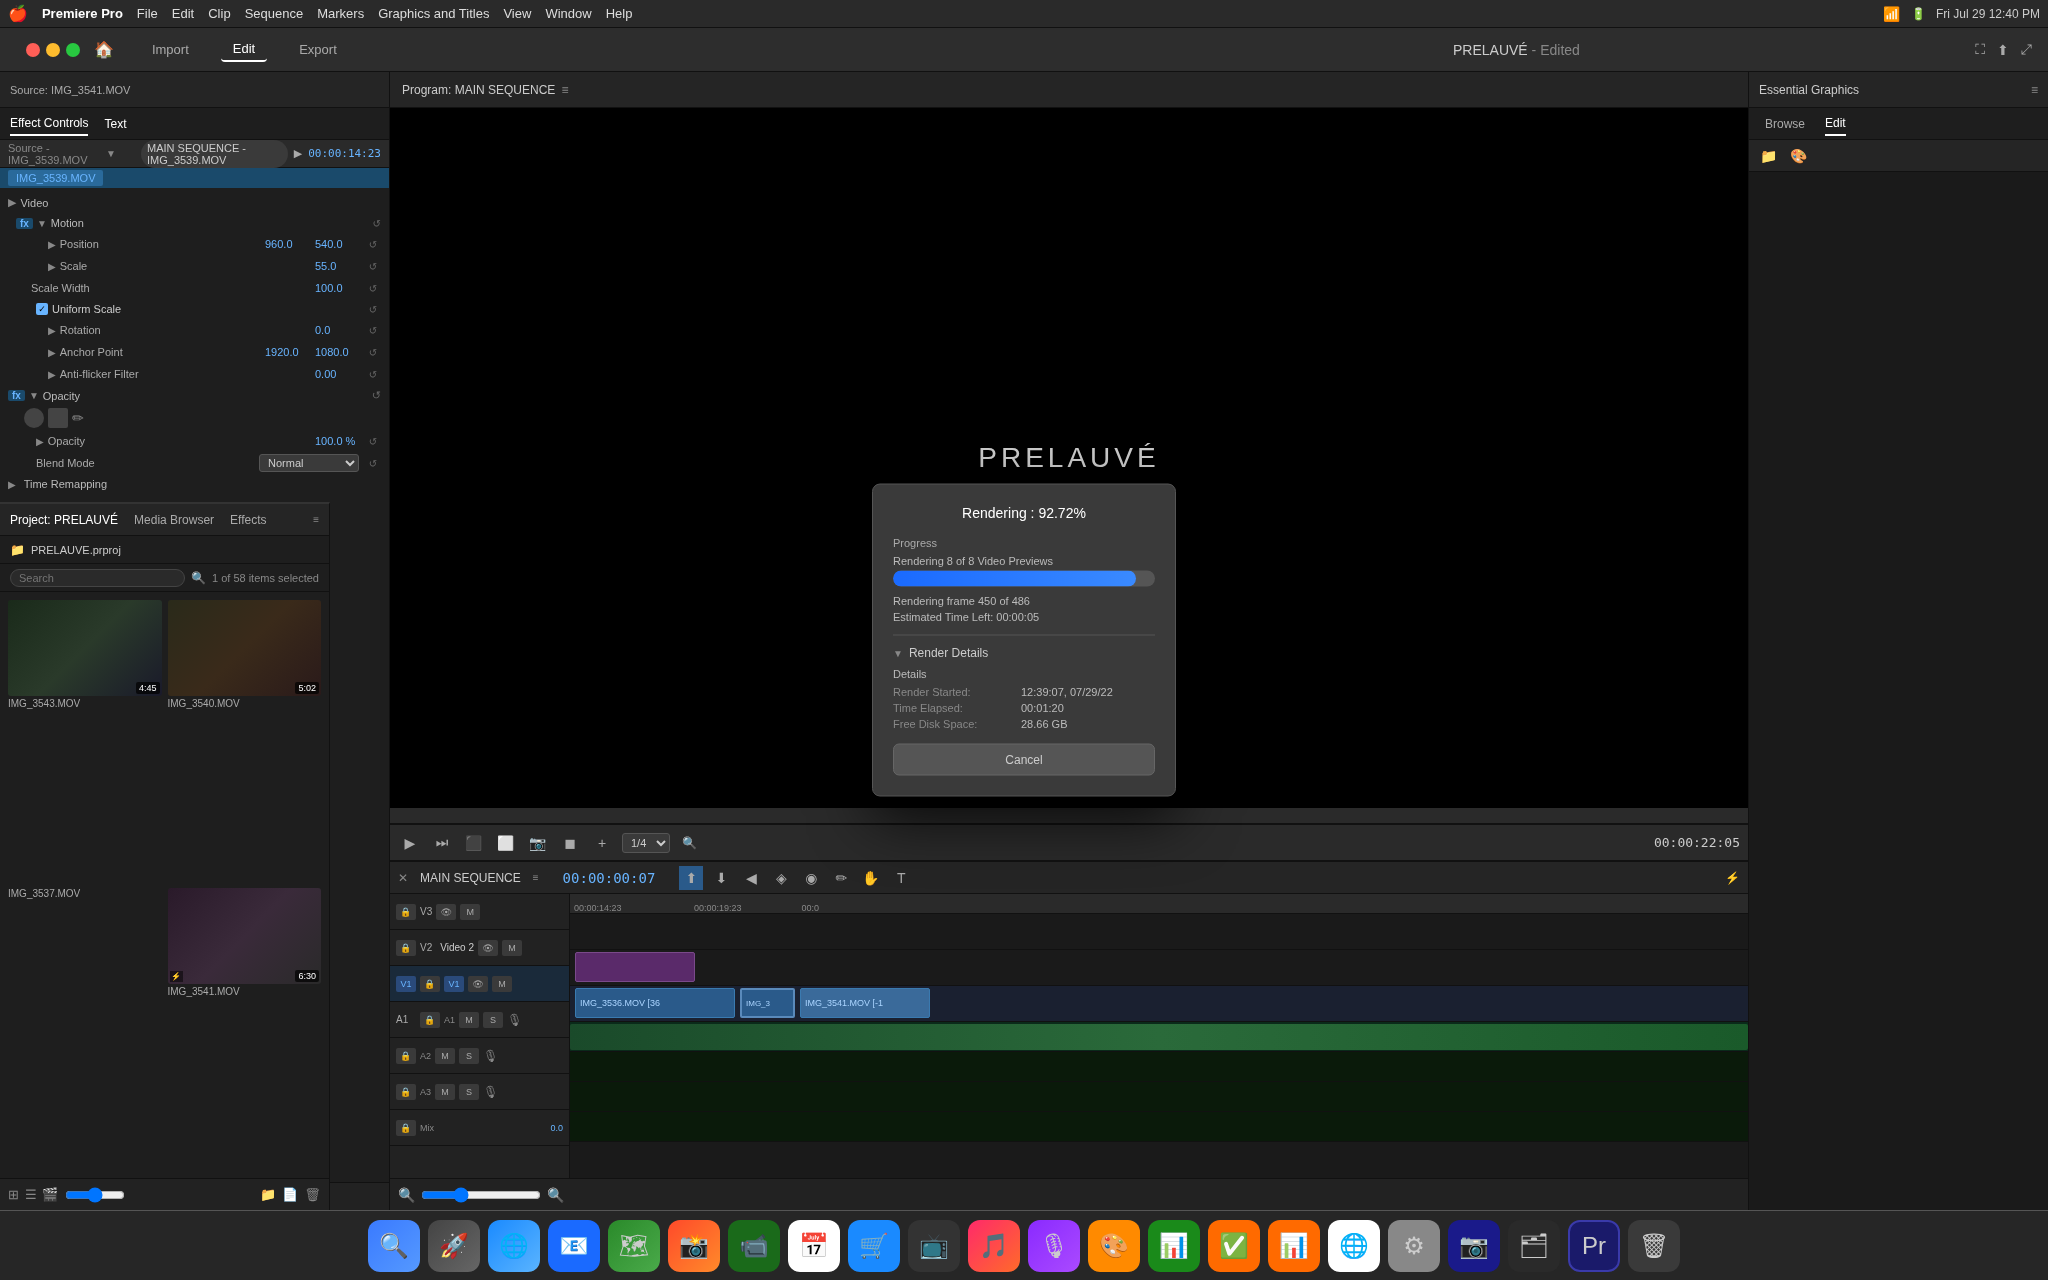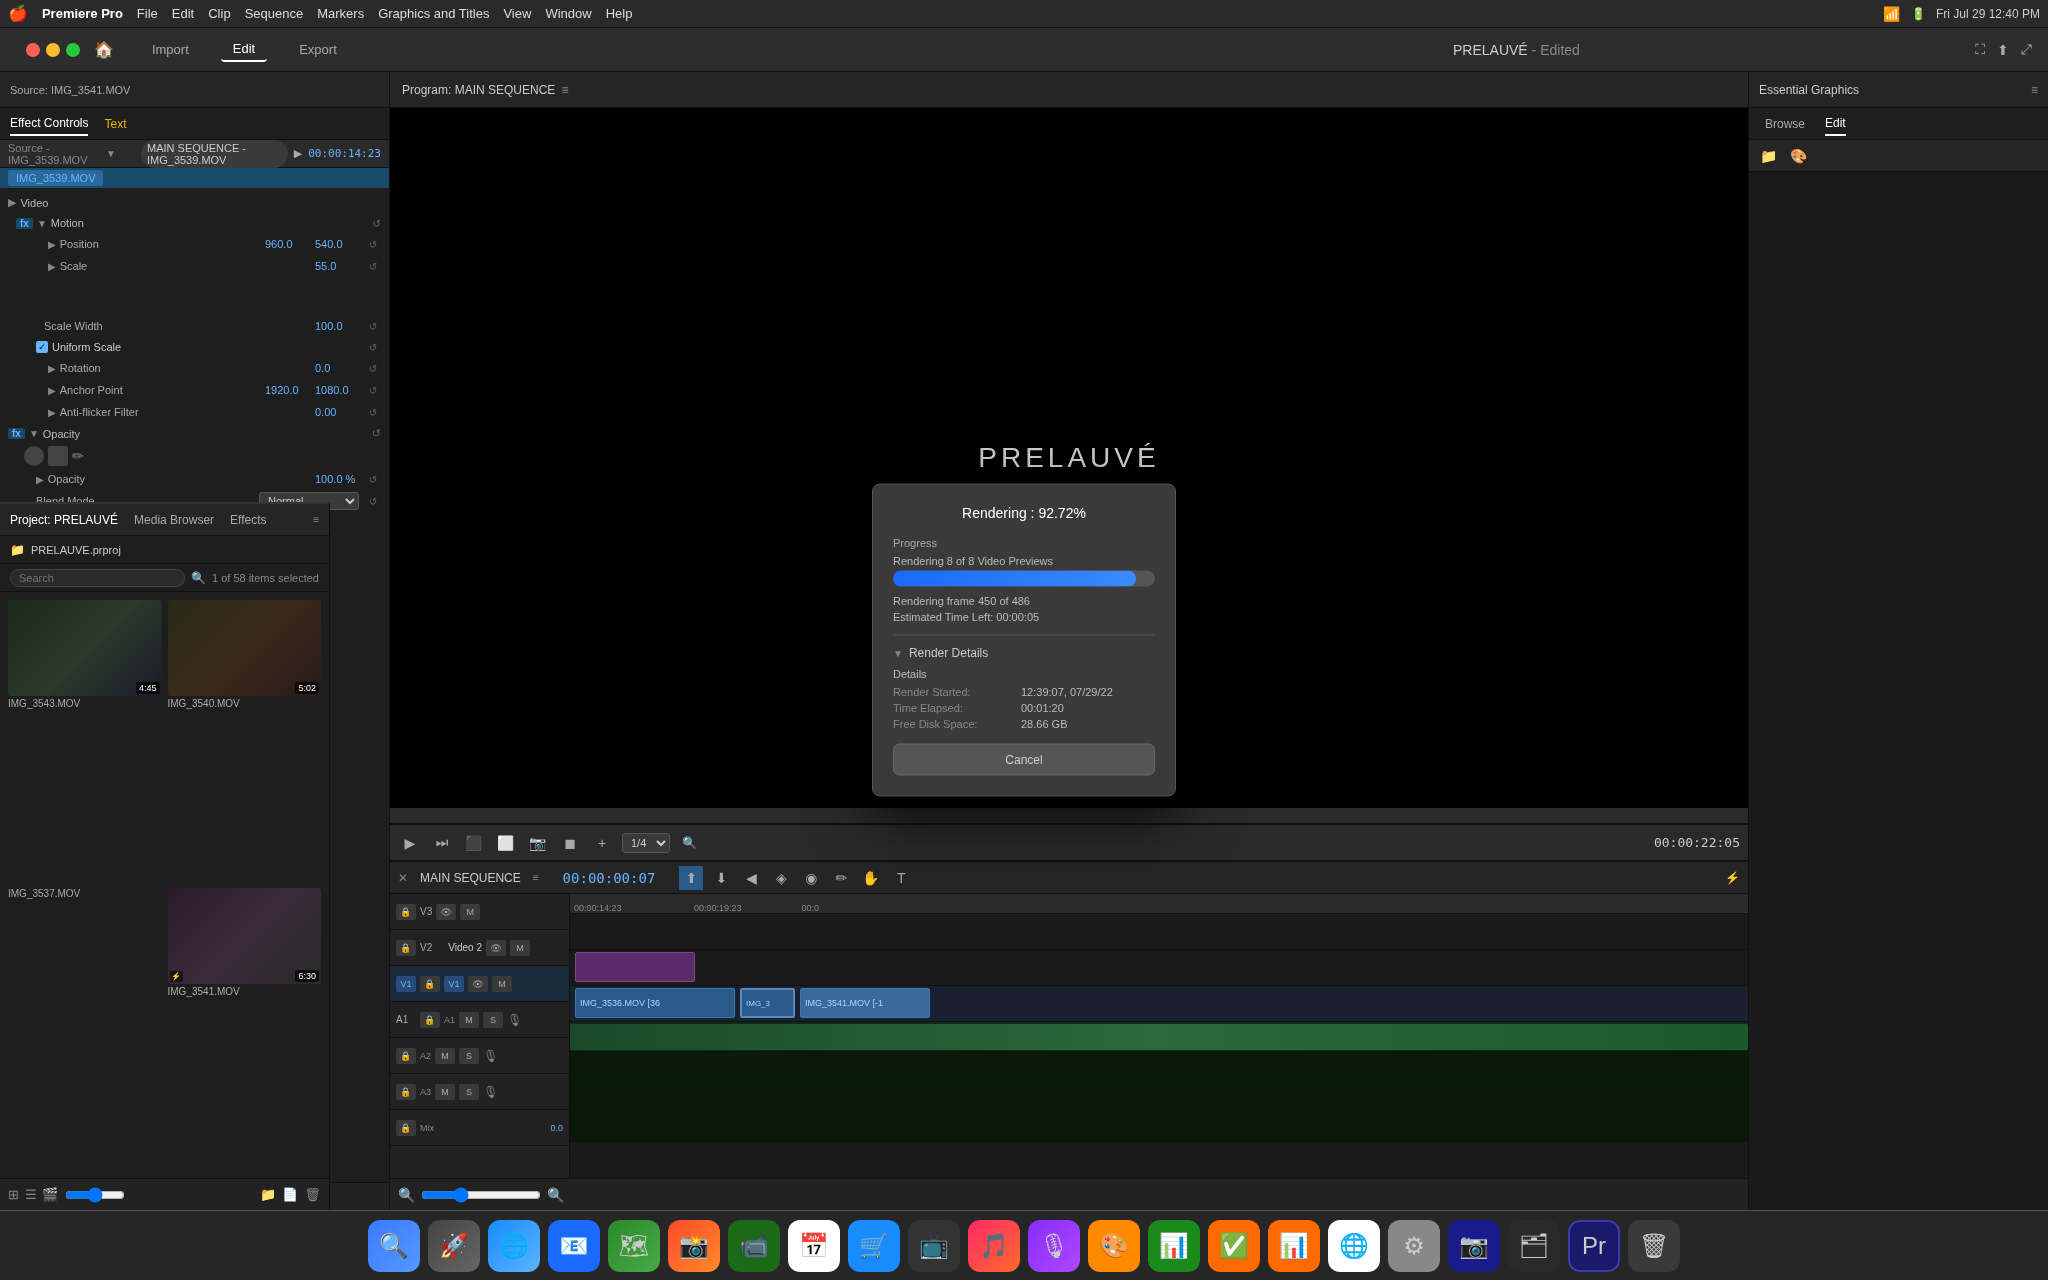--- a/index.html
+++ b/index.html
@@ -90,21 +90,21 @@
     }
     .panel-tabs {
       height: 32px;
       background: #1e1e1e;
       display: flex;
       align-items: center;
       border-bottom: 1px solid #111;
       padding: 0 10px;
       gap: 16px;
     }
-    .panel-tab { font-size: 12px; color: #eab308; cursor: pointer; padding: 4px 0; }
+    .panel-tab { font-size: 12px; color: #ffffff; cursor: pointer; padding: 4px 0; }
     .panel-tab.active { color: #fff; border-bottom: 2px solid #fff; }
 
     .source-bar {
       height: 28px;
       background: #2a2a2a;
       display: flex;
       align-items: center;
       padding: 0 8px;
       gap: 6px;
       border-bottom: 1px solid #111;
@@ -692,21 +692,21 @@
         <span class="reset-btn">↺</span>
       </div>
 
       <div class="property-row sub-row2">
         <span style="color:#888; font-size:10px; margin-right:4px;">▶</span>
         <span class="property-name">Scale</span>
         <span class="property-value">55.0</span>
         <span class="reset-btn">↺</span>
       </div>
 
-      <div class="property-row" style="padding-left:44px;margin-top:38px;">
+      <div class="property-row" style="padding-left:31px;">
         <span class="property-name">Scale Width</span>
         <span class="property-value">100.0</span>
         <span class="reset-btn">↺</span>
       </div>
 
       <div class="checkbox-row">
         <div class="checkbox-icon">✓</div>
         <span>Uniform Scale</span>
         <span class="reset-btn" style="margin-left:auto;">↺</span>
       </div>
@@ -835,21 +835,21 @@
           <div class="track-label-row">
             <button class="track-btn">🔒</button>
             <span style="font-size:10px; color:#aaa;">V3</span>
             <button class="track-btn">👁</button>
             <button class="track-btn">M</button>
           </div>
 
           <div class="track-label-row">
             <button class="track-btn">🔒</button>
             <span style="font-size:10px; color:#aaa;">V2</span>
-            <span style="font-size:10px; color:#ccc; margin-left:12px;">Video 2</span>
+            <span style="font-size:10px; color:#ccc; margin-left:4px;">Video 2</span>
             <button class="track-btn">👁</button>
             <button class="track-btn">M</button>
           </div>
 
           <div class="track-label-row" style="background:#1a2a3a;">
             <button class="track-btn track-v1">V1</button>
             <button class="track-btn">🔒</button>
             <button class="track-btn track-v1">V1</button>
             <button class="track-btn">👁</button>
             <button class="track-btn">M</button>

